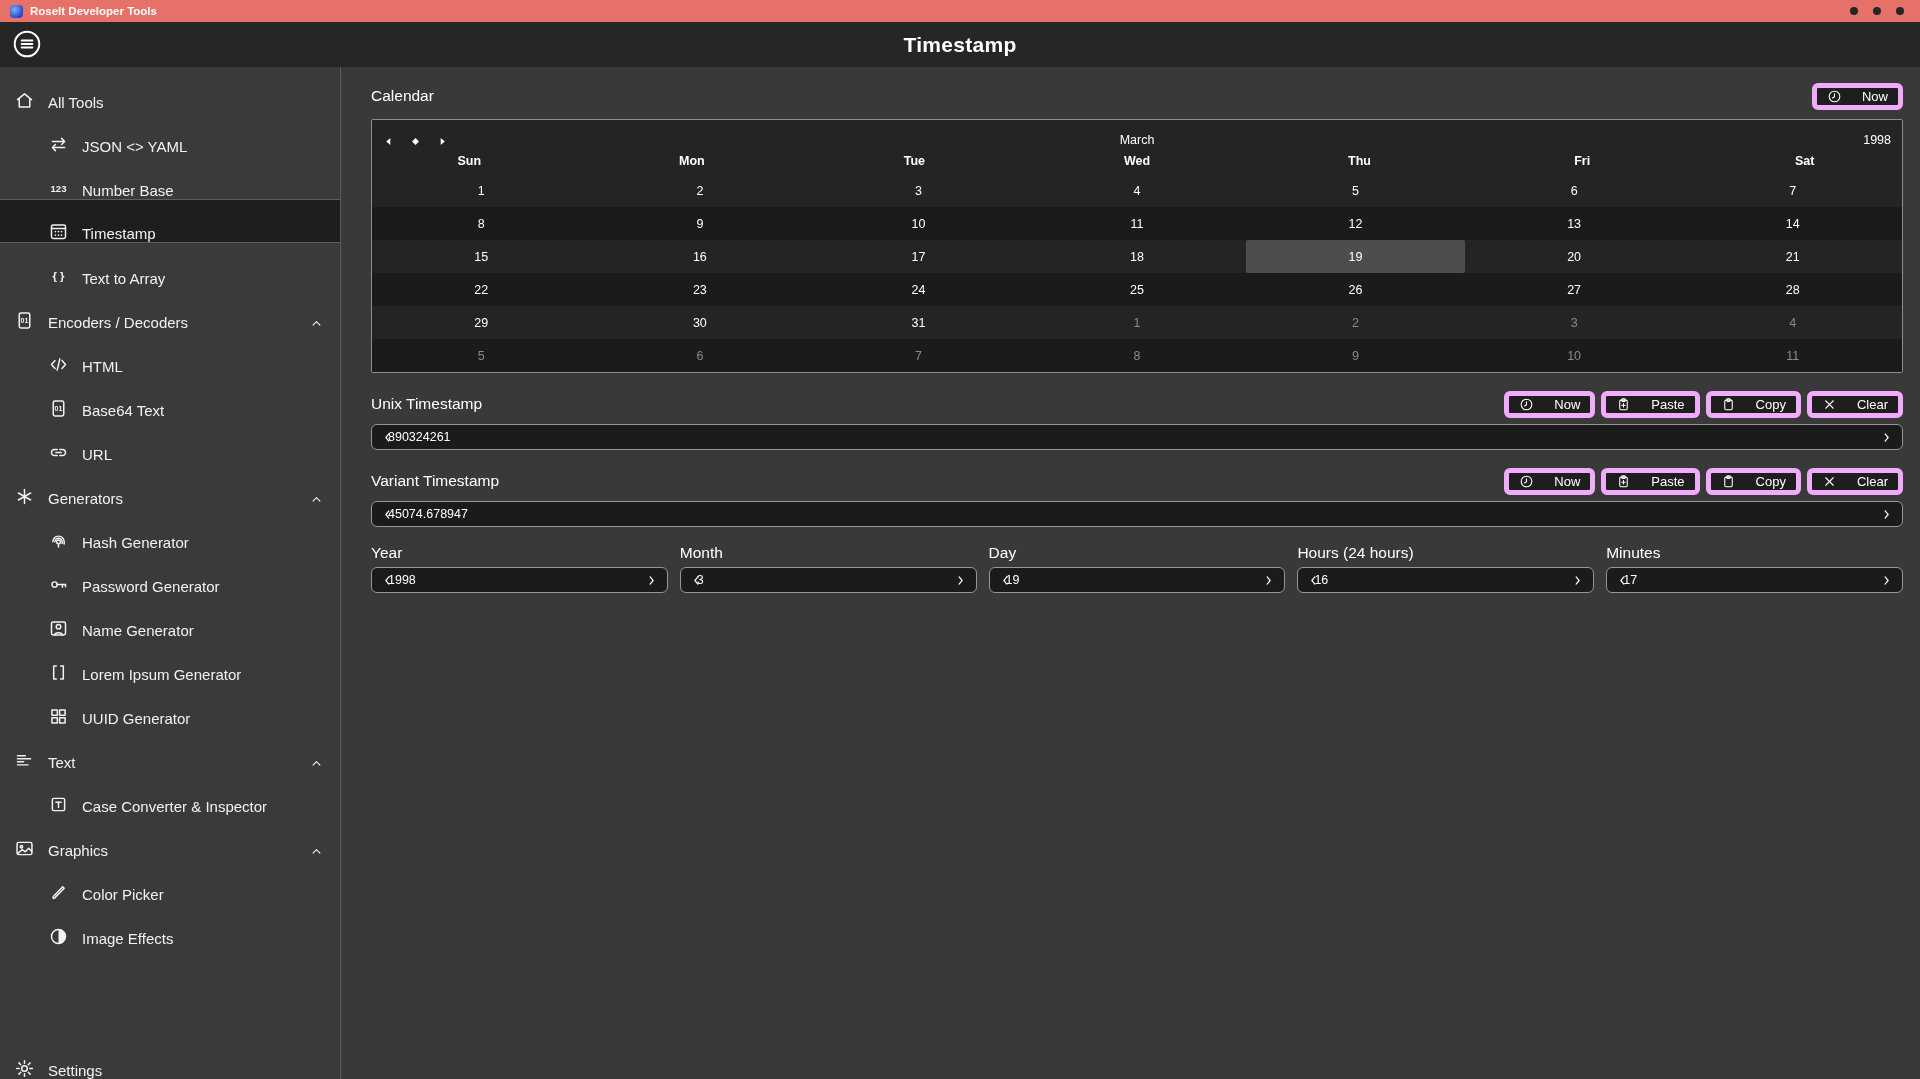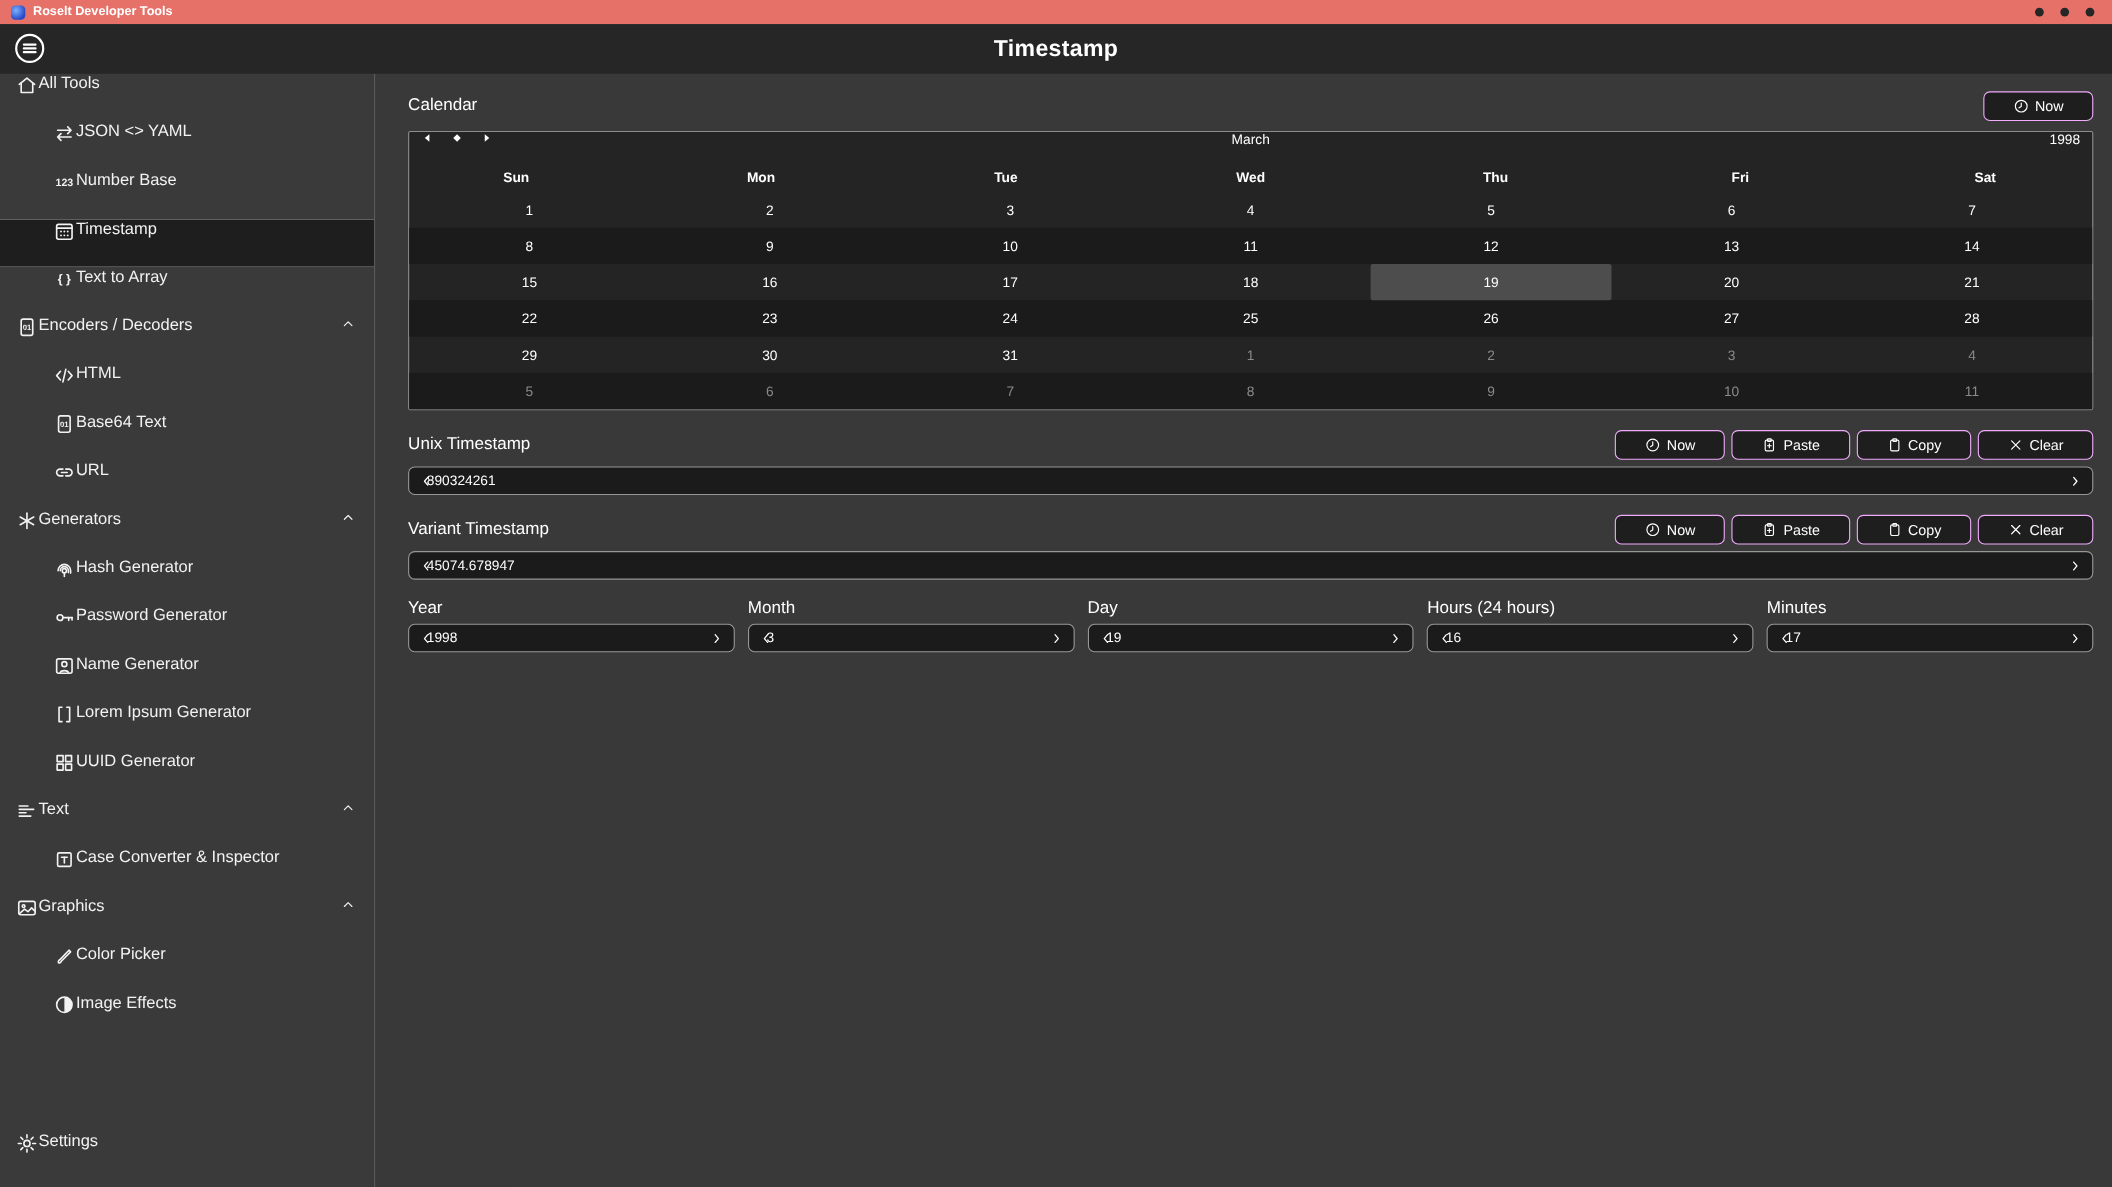--- a/index.html
+++ b/index.html
@@ -22,44 +22,44 @@
     background:none; border:none; color:#fff; cursor:pointer; padding:0; }
   .menu-btn svg { width:32px; height:32px; }
   .page-title { font-size:21px; font-weight:bold; letter-spacing:.3px; }
 
   
   .layout { display:flex; height:1012px; }
 
   
   .sidebar { width:341px; background:#3a3a3a; border-right:1px solid #5a5a5a;
     display:flex; flex-direction:column; overflow:hidden; }
-  .side-item { height:44px; flex:0 0 44px; display:flex; align-items:flex-start;
-    padding-left:14px; font-size:15px; cursor:pointer; color:#f2f2f2; }
+  .side-item { height:44px; flex:0 0 44px; display:flex; align-items:flex-end;
+    gap:13px; padding-left:14px; font-size:15px; cursor:pointer; color:#f2f2f2; }
   .side-item.child { padding-left:48px; }
   .side-item.selected { background:#1e1e1e; border-top:1px solid #5f5f5f;
     border-bottom:1px solid #5f5f5f; }
   .side-item .icon { width:21px; height:21px; flex:0 0 21px; display:inline-flex; }
   .side-item .icon svg { width:21px; height:21px; }
   .side-item .chev { margin-left:auto; margin-right:16px; width:15px; height:15px; flex:0 0 15px; }
   .side-item .chev svg { width:15px; height:15px; }
   .side-item.settings { margin-top:auto; height:50px; flex:0 0 50px; }
 
   
   .main { flex:1; padding:14px 17px 0 30px; }
   .section-head { display:flex; align-items:center; justify-content:space-between; height:30px; }
   .section-label { font-size:15.5px; }
   .btn-group { display:flex; gap:6px; }
-  .btn { display:inline-flex; align-items:center; gap:5px; background:#1e1e1e;
-    border:1px solid #f0abfc; border-radius:6px; height:27px; padding:0 26px;
+  .btn { display:inline-flex; align-items:center; gap:20px; background:#1e1e1e;
+    border:5px solid #f0abfc; border-radius:6px; height:27px; padding:0 10px;
     color:#fff; font-size:13px; cursor:pointer; font-family:inherit; }
   .btn .icon, .btn .icon svg { width:15px; height:15px; display:inline-flex; }
 
   
   .cal-panel { margin-top:8px; border:1px solid #8d8d8d; background:#242424; border-radius:2px; }
-  .cal-nav { height:27px; display:flex; align-items:flex-start; gap:16px;
+  .cal-nav { height:27px; display:flex; align-items:flex-end; gap:16px;
     padding:0 11px; position:relative; }
   .cal-nav-btn { background:none; border:none; color:#fff; width:11px; height:11px;
     padding:0; cursor:pointer; display:inline-flex; }
   .cal-nav-btn svg { width:11px; height:11px; }
   .cal-month { position:absolute; left:0; right:0; text-align:center; font-size:12.5px; }
   .cal-year { margin-left:auto; font-size:12.5px; }
   .cal-headers { display:grid; grid-template-columns:repeat(7,1fr); height:27px;
     align-items:center; text-align:center; font-size:12.5px; font-weight:600;gap:28px; }
   .cal-row { display:grid; grid-template-columns:repeat(7,1fr); height:33px; }
   .cal-row.alt { background:#1b1b1b; }

